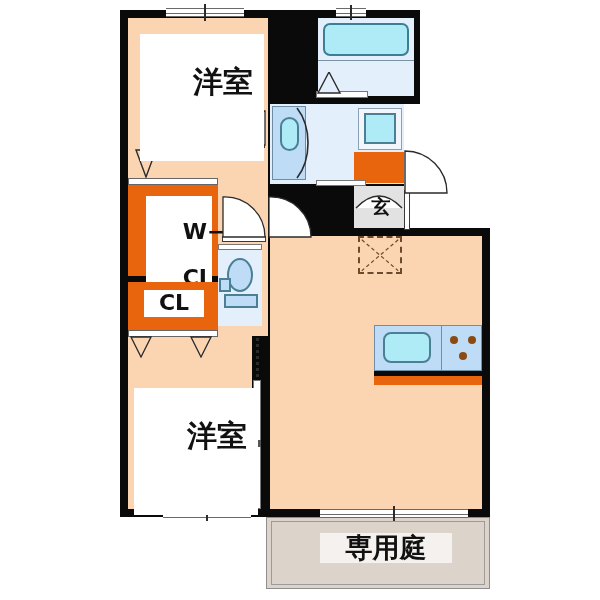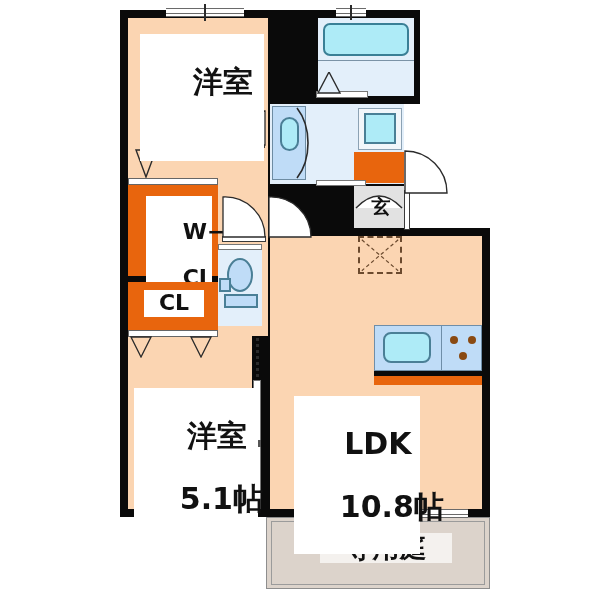--- a/index.html
+++ b/index.html
@@ -191,21 +191,16 @@
   <div class="abs burner" style="left:459px;top:352px;width:8px;height:8px;"></div>
   <div class="abs" style="left:374px;top:371px;width:108px;height:5px;background:#0a0a0a;"></div>
   <div class="abs kcounter-front" style="left:374px;top:376px;width:108px;height:9px;"></div>
 
   <div class="lbl lbl-room" style="left:140px;top:34px;width:116px;">
     <span>洋室</span><br>
   </div>
 
   <div class="lbl lbl-room" style="left:134px;top:388px;width:116px;">
     <span>洋室</span><br>
-    <span>5.1帖</span>
-  </div>
-
-  <div class="lbl lbl-room" style="left:294px;top:396px;width:118px;">
-    <span>LDK</span><br>
-    <span>10.8帖</span>
-  </div>
+  </div>
+
 
 </div>
 
 </body></html>

